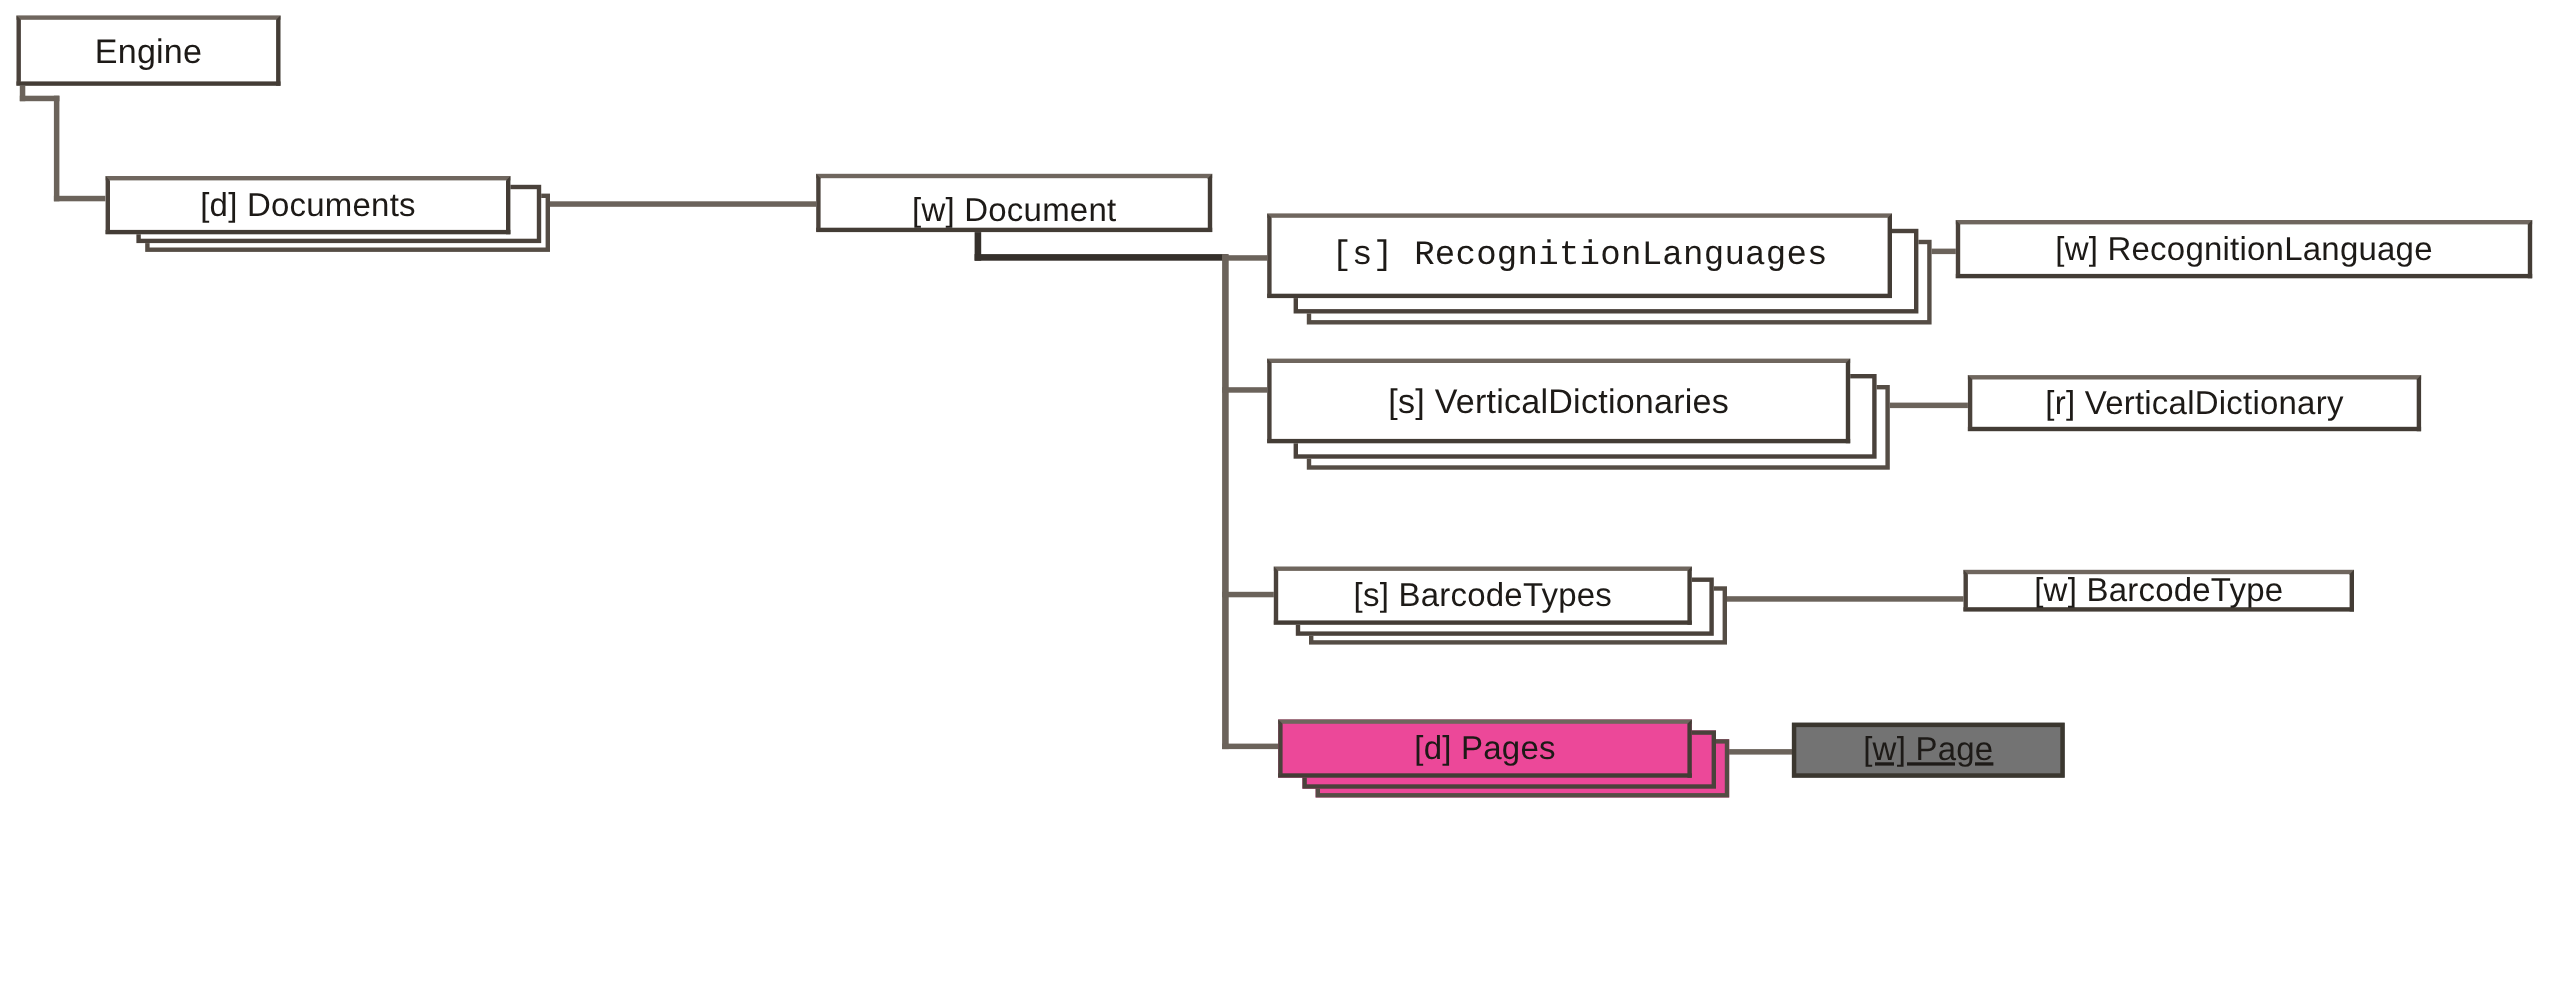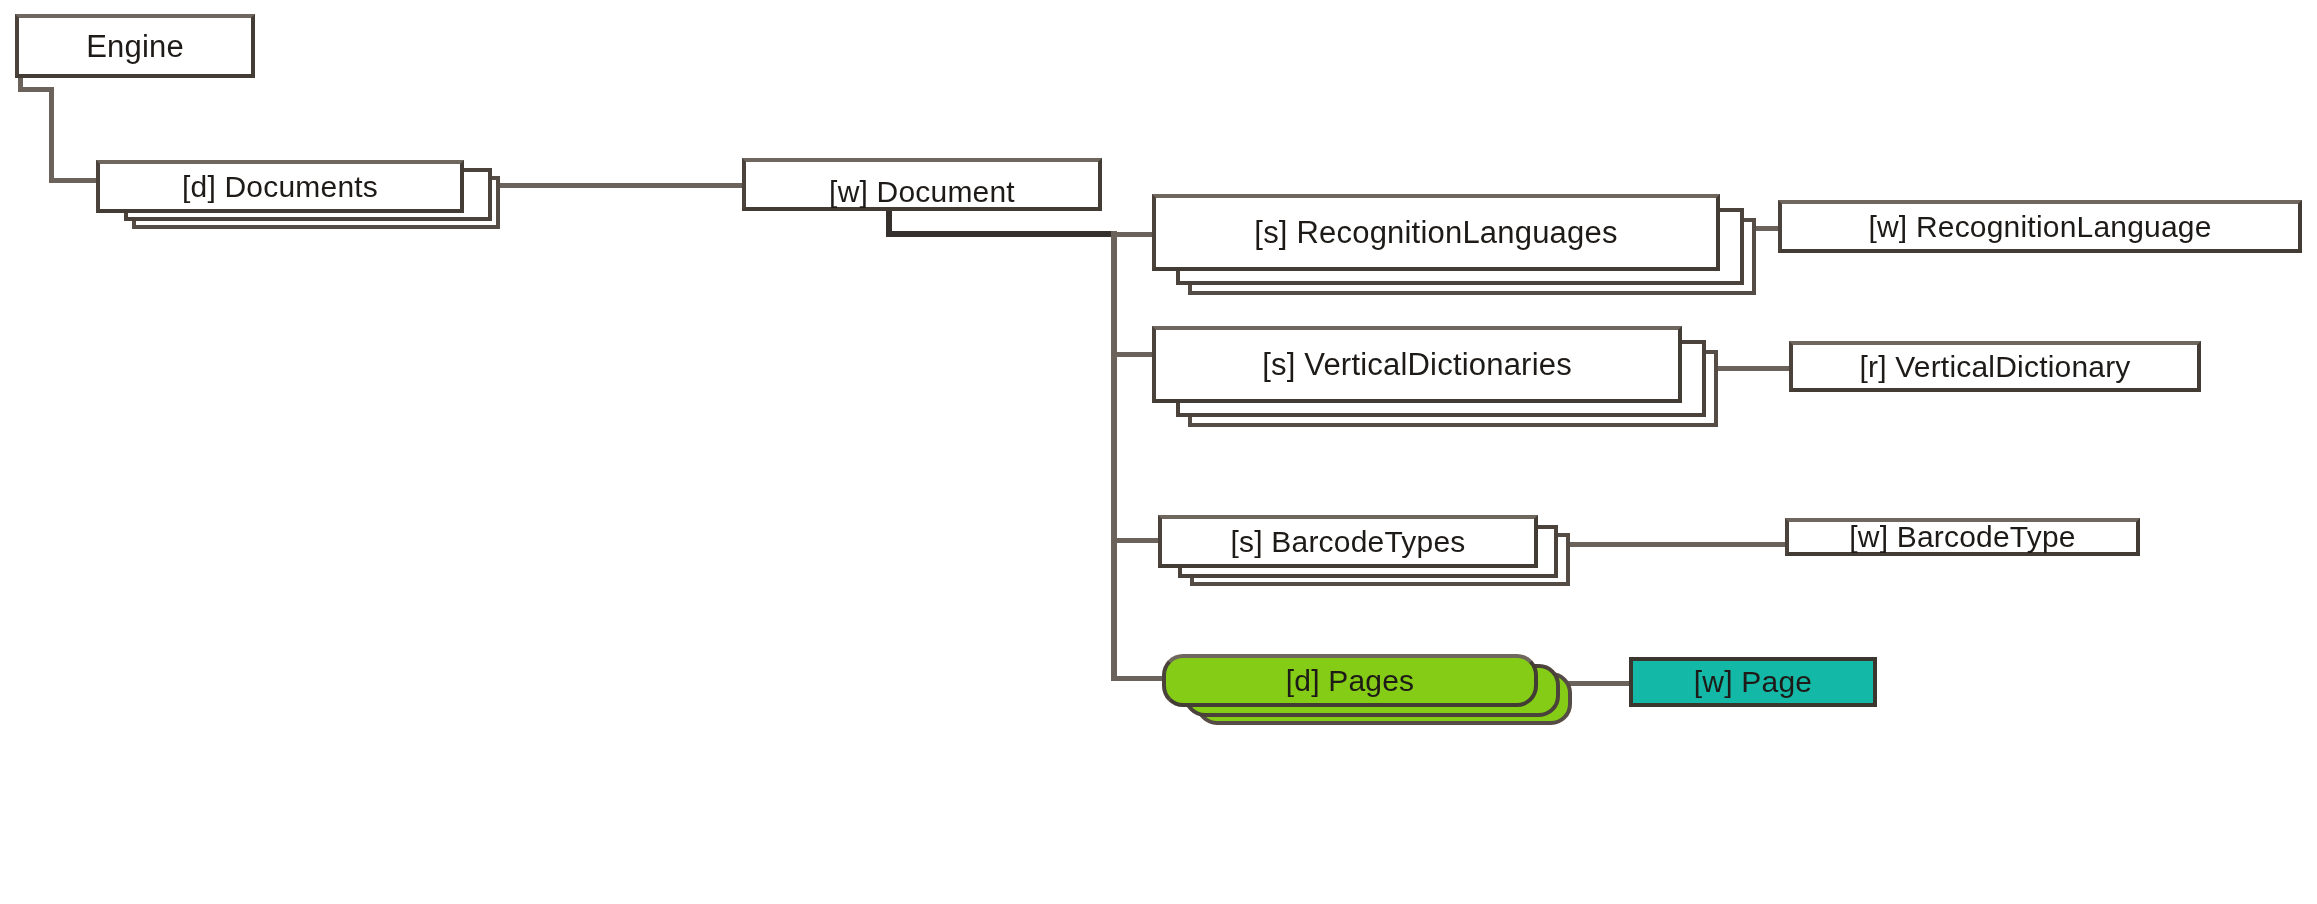--- a/index.html
+++ b/index.html
@@ -59,22 +59,22 @@
     position: absolute;
     box-sizing: border-box;
     background: #ffffff;
     border: 4px solid #4a423b;
     z-index: 2;
   }
   .stack.s2 { z-index: 1; border-color: #554d45; }
 
   
   .fill-white { background: #ffffff; }
-  .fill-grey  { background: #84cc16; border-radius: 21px; }
-  .fill-green { background: #14b8a6; }
+  .fill-grey  { background: #ec4899; }
+  .fill-green { background: #737373; text-decoration: underline; }
 
   .node.fill-green { border-color: #3b372f; }
 </style>
 </head>
 <body>
 
 <div id="canvas">
 
   <div class="edge v" style="left:18px; top:76px; width:5px; height:16px;"></div>
   <div class="edge h" style="left:18px; top:87px; width:36px; height:5px;"></div>
@@ -112,21 +112,21 @@
   <div class="node bevel fill-white" style="left:96px; top:160px; width:368px; height:53px;">
     <span class="lbl" style="font-size:30px;text-align:right;">[d] Documents</span>
   </div>
 
   <div class="node bevel fill-white" style="left:742px; top:158px; width:360px; height:53px;align-items:flex-end;">
     <span class="lbl" style="font-size:30px;">[w] Document</span>
   </div>
 
   <div class="stack s2" style="left:1188px; top:218px; width:568px; height:77px;"></div>
   <div class="stack" style="left:1176px; top:208px; width:568px; height:77px;"></div>
-  <div class="node bevel fill-white" style="left:1152px; top:194px; width:568px; height:77px;">
+  <div class="node bevel fill-white" style="left:1152px; top:194px; width:568px; height:77px;font-family:Liberation Mono, monospace;">
     <span class="lbl" style="font-size:31px;">[s] RecognitionLanguages</span>
   </div>
 
   <div class="node bevel fill-white" style="left:1778px; top:200px; width:524px; height:53px;">
     <span class="lbl" style="font-size:30px;">[w] RecognitionLanguage</span>
   </div>
 
   <div class="stack s2" style="left:1188px; top:350px; width:530px; height:77px;"></div>
   <div class="stack" style="left:1176px; top:340px; width:530px; height:77px;"></div>
   <div class="node bevel fill-white" style="left:1152px; top:326px; width:530px; height:77px;">

